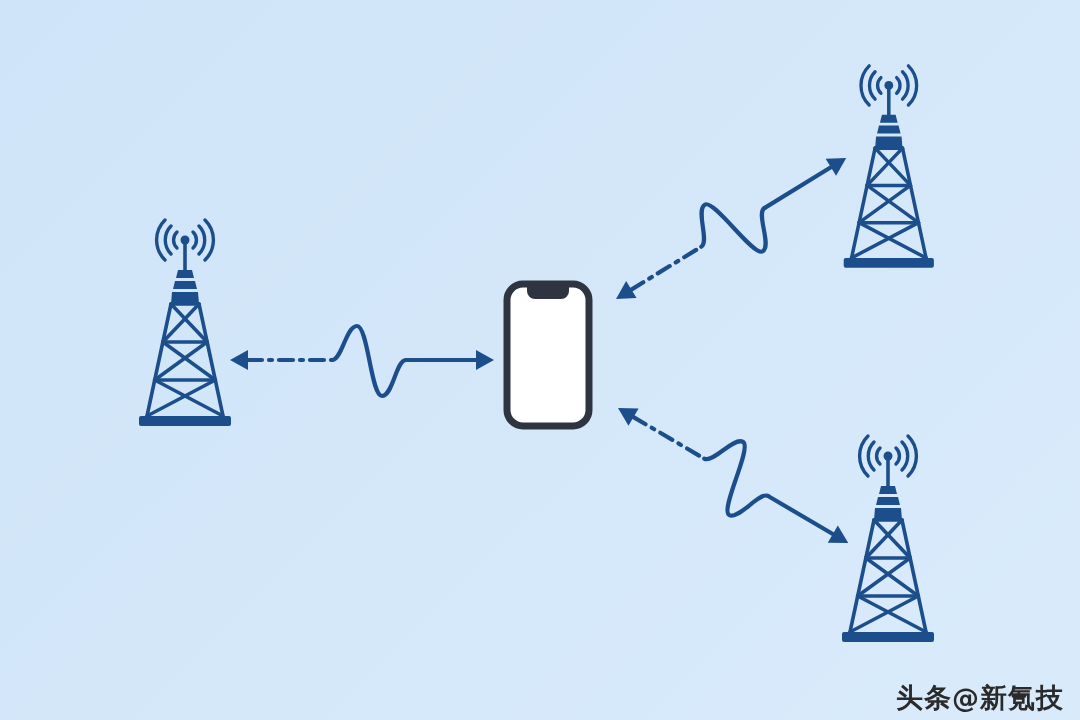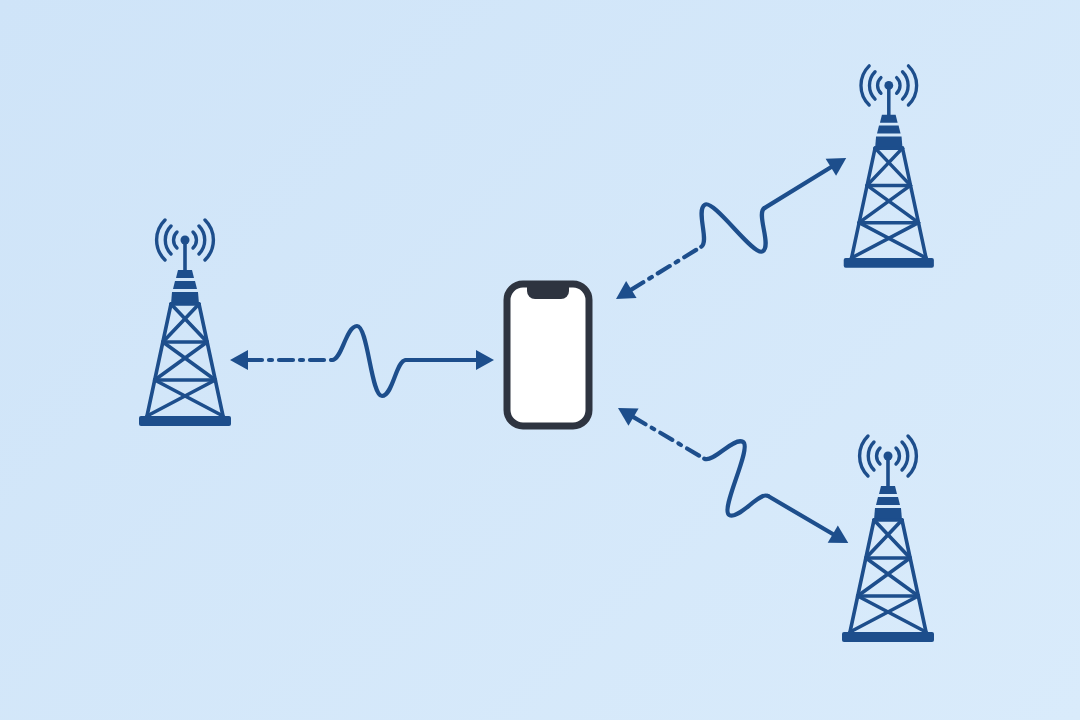--- a/index.html
+++ b/index.html
@@ -110,13 +110,14 @@
       <path class="arr" d="M174 0 H249"></path>
       <polygon class="arrh" points="267,0 249,-10 249,10"></polygon>
     </g>
 
     <g>
       <rect class="phone-body" x="507" y="284" width="82" height="142" rx="16"></rect>
       <path class="phone-notch" d="M527 286 h42 v5 a8 8 0 0 1 -8 8 h-26 a8 8 0 0 1 -8 -8 z"></path>
     </g>
   </svg>
 
+  <div class="watermark">头条@新氪技</div>
 </div>
 
 </body></html>

